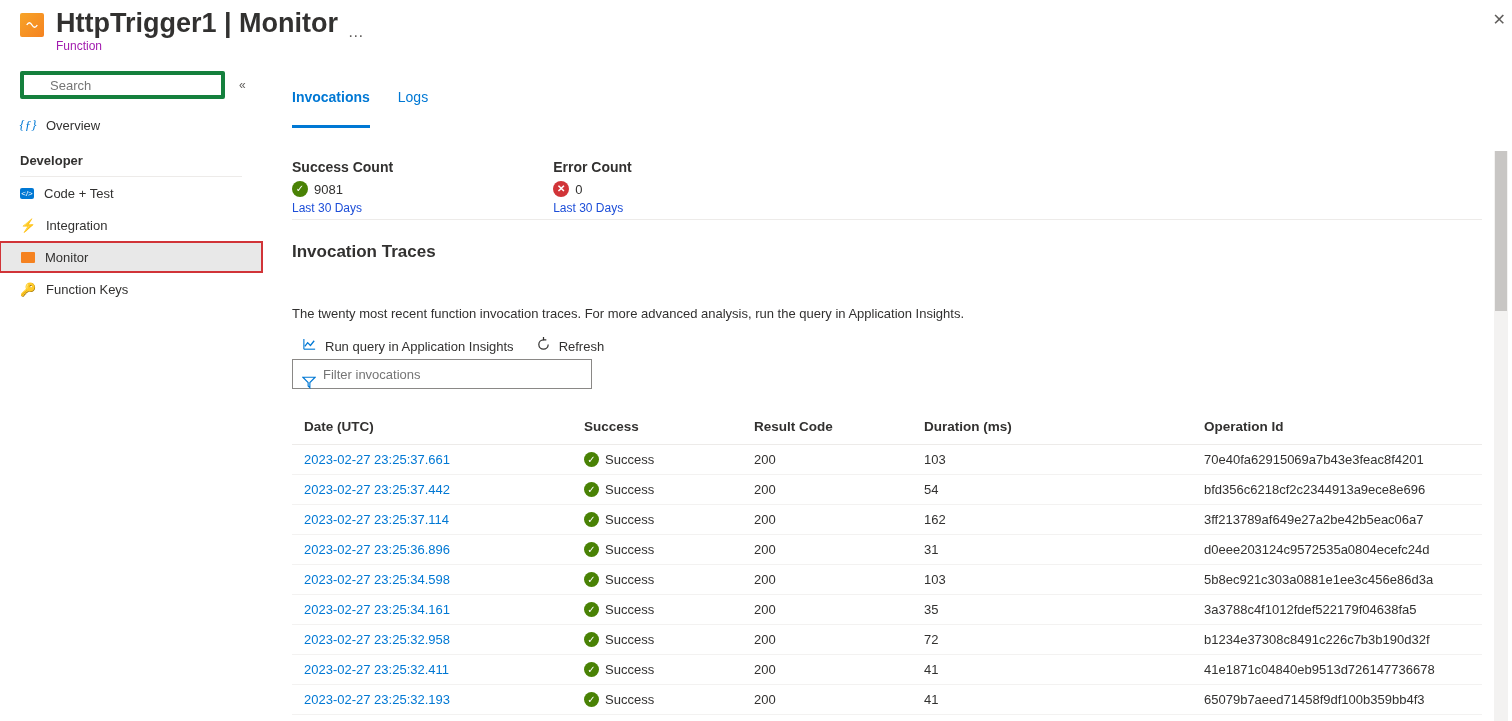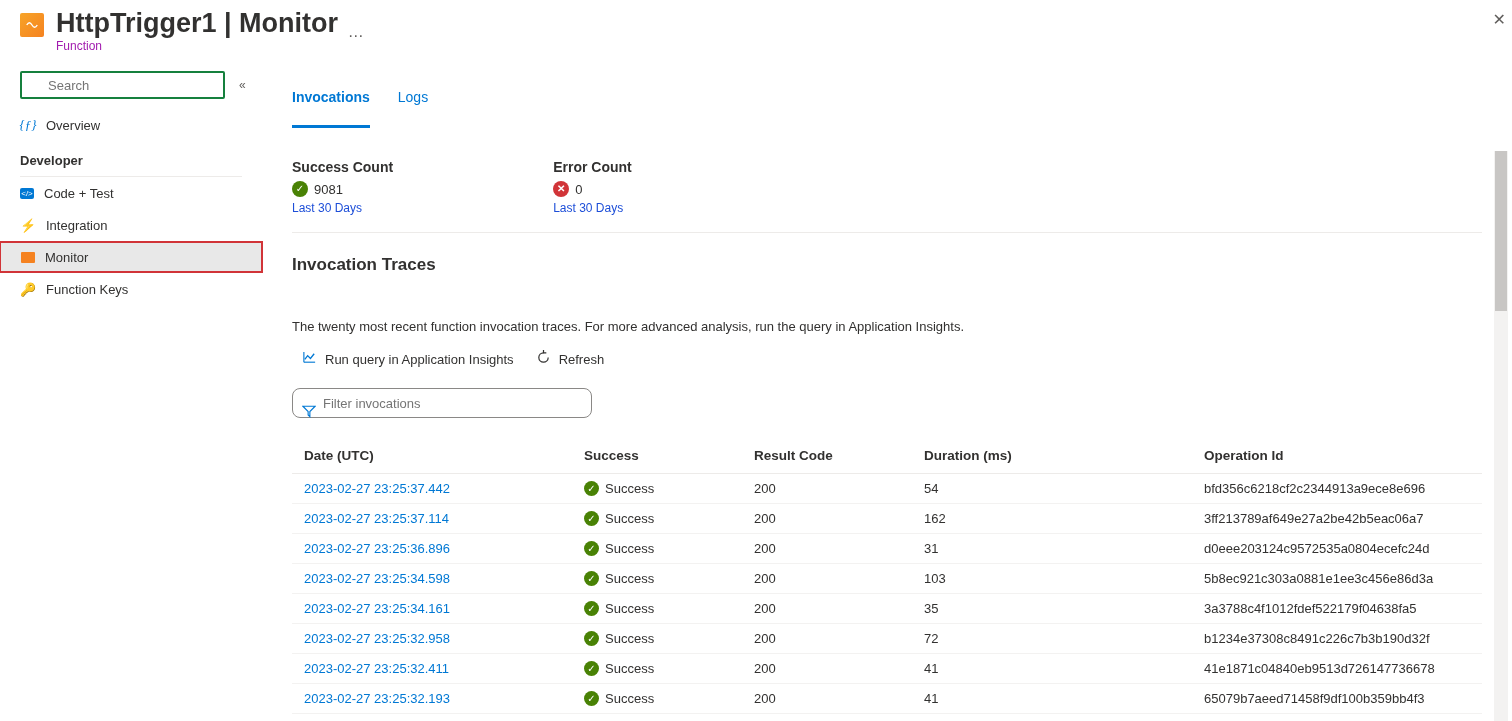--- a/index.html
+++ b/index.html
@@ -64,21 +64,21 @@
   padding: 0 0 0 0;
 }
 .search-row {
   display: flex;
   align-items: center;
   padding: 0 8px 10px 20px;
 }
 .search-input {
   width: 205px;
   height: 28px;
-  border: 2px solid #15803d;
+  border: 4px solid #15803d;
   border-radius: 2px;
   padding: 0 6px 0 26px;
   font-size: 13px;
   color: #605e5c;
   position: relative;
 }
 .search-wrap { position: relative; }
 .search-wrap .search-glyph {
   position: absolute;
   left: 8px; top: 50%;
@@ -134,21 +134,21 @@
   padding-bottom: 20px;
   cursor: pointer;
 }
 .tab.active {
   font-weight: 600;
   border-bottom: 3px solid #0078d4;
 }
 .stats {
   display: flex;
   gap: 160px;
-  padding-bottom: 17px;
+  padding-bottom: 4px;
   border-bottom: 1px solid #edebe9;
 }
 .stat-block .stat-title {
   font-weight: 600;
   font-size: 14px;
   margin-bottom: 6px;
 }
 .stat-row { display: flex; align-items: center; gap:6px; font-size: 13px; }
 .stat-sub { font-size: 12px; color: #1d4ed8; margin-top: 4px; }
 .ok-badge {
@@ -168,30 +168,30 @@
   font-size: 17px;
   font-weight: 600;
   margin: 22px 0 14px 0;
 }
 .desc {
   font-size: 13px;
   color: #323130;
   margin-bottom: 16px;
   margin-top: 44px;
 }
-.action-row { display:flex; align-items:center; gap:22px; margin-bottom:20px; margin-left:10px;}
+.action-row { display:flex; align-items:center; gap:22px; margin-bottom:4px; margin-left:10px;}
 .action-link {
   display:flex; align-items:center; gap:8px;
   font-size: 13px; color:#323130; cursor:pointer;
 }
 .action-link .ic { color:#0078d4; }
 .filter-input {
   width: 300px; height:30px;
   border:1px solid #8a8886;
-  border-radius:8px;
+  border-radius:0;
   padding:0 8px 0 30px;
   font-size:13px;
   margin-bottom:20px;
 }
 .filter-wrap { position:relative; width:300px;}
 .filter-wrap .filter-glyph {
   position:absolute; left:10px; top:50%; transform:translateY(-50%);
   color:#0078d4;
 }
 .table { width:100%; border-collapse:collapse;}
@@ -360,20 +360,34 @@
         <tr>
           <th class="col-date">Date (UTC)</th>
           <th class="col-success">Success</th>
           <th class="col-result">Result Code</th>
           <th class="col-duration">Duration (ms)</th>
           <th>Operation Id</th>
         </tr>
       </thead>
       <tbody id="tbody">
           <tr>
+            <td><span class="date-link">2023-02-27 23:25:37.661</span></td>
+            <td>
+              <div class="success-cell">
+                <span class="ok-badge small">
+                  <span class="check-mark">✓</span>
+                </span>
+                <span>Success</span>
+              </div>
+            </td>
+            <td>200</td>
+            <td>103</td>
+            <td>70e40fa62915069a7b43e3feac8f4201</td>
+          </tr>
+          <tr>
             <td><span class="date-link">2023-02-27 23:25:37.442</span></td>
             <td>
               <div class="success-cell">
                 <span class="ok-badge small">
                   <span class="check-mark">✓</span>
                 </span>
                 <span>Success</span>
               </div>
             </td>
             <td>200</td>

